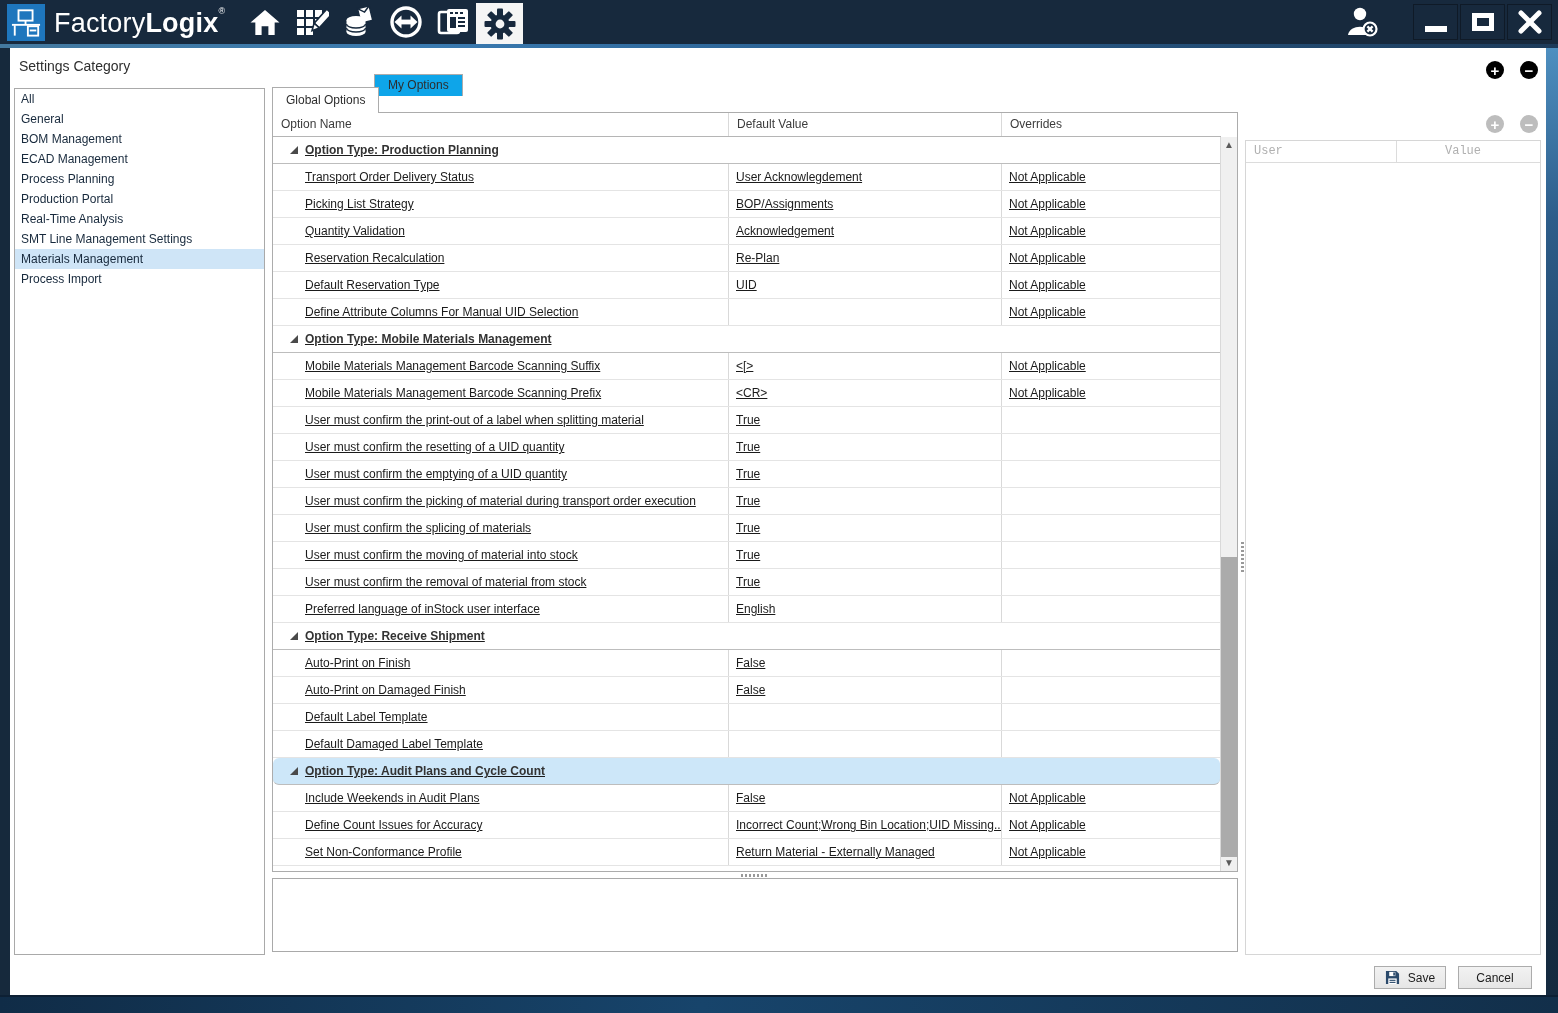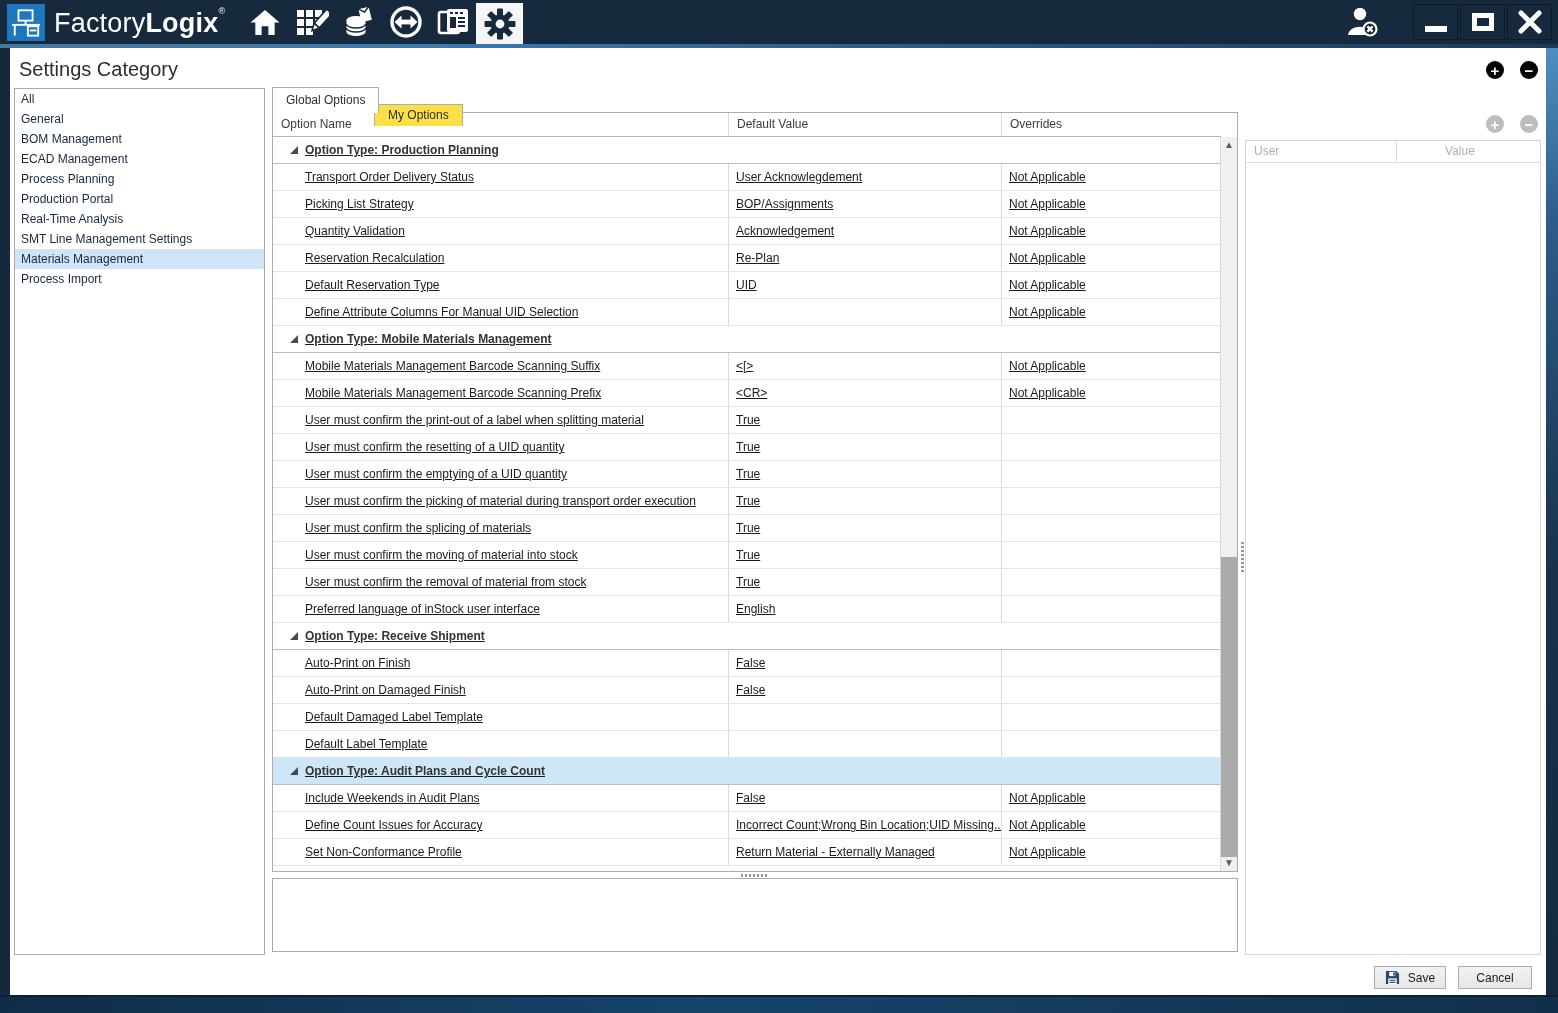--- a/index.html
+++ b/index.html
@@ -25,71 +25,71 @@
   .accent-strip { position:absolute; top:44px; left:0; right:0; height:4px;
     background:linear-gradient(90deg,#44799f 0%,#3a7ab0 28%,#2a5f90 55%,#1d3b5a 100%); }
 
   
   .content { position:absolute; left:10px; top:48px; width:1536px; height:947px; background:#fff; font-size:12px; color:#1b1b1b; }
   .edge-right { position:absolute; right:0; top:48px; width:12px; height:947px;
     background:linear-gradient(180deg,#4e8fc0 0%,#2d5d8a 18%,#18324c 55%,#152a3f 100%); }
   .footerbar { position:absolute; left:0; right:0; bottom:0; height:18px;
     background:linear-gradient(90deg,#102c47 0%,#17446b 45%,#122f4a 100%); border-top:2px solid #0d2034; }
 
-  .page-title { position:absolute; left:9px; top:10px; font-size:20px; color:#2e2e2e; }
+  .page-title { position:absolute; left:9px; top:10px; font-size:14px; color:#2e2e2e; }
 
   .circle-btn { position:absolute; width:18px; height:18px; border-radius:50%; display:flex; align-items:center; justify-content:center;
     color:#fff; font-size:15px; font-weight:bold; line-height:1; cursor:pointer; }
   .circle-btn.black { background:#000; }
   .circle-btn.gray  { background:#bdbdbd; }
 
   
   .sidebar { position:absolute; left:4px; top:40px; width:251px; height:867px; border:1px solid #a9a9a9; background:#fff; overflow:hidden; }
   .side-item { height:20px; line-height:20px; padding-left:6px; color:#17293c; cursor:pointer; white-space:nowrap; }
   .side-item.selected { background:#cfe5f7; }
 
   
   .tab { position:absolute; border:1px solid #acacac; border-bottom:none; padding:0 13px; cursor:pointer; color:#2e2e2e; }
   .tab.active { left:262px; top:39px; height:26px; line-height:24px; background:#fff; z-index:3; }
-  .tab.inactive { left:364px; top:56px; height:22px; line-height:21px; background:#fde047; z-index:1; }
+  .tab.inactive { left:364px; top:26px; height:22px; line-height:21px; background:#0ea5e9; z-index:1; }
 
   
   .tpanel { position:absolute; left:262px; top:64px; width:966px; height:760px; border:1px solid #acacac; background:#fff; }
   .thead { position:absolute; left:0; right:16px; top:0; height:24px; display:grid; grid-template-columns:455px 273px auto;
     border-bottom:1px solid #b5b5b5; color:#3c3c3c; }
   .thead .hc { line-height:23px; padding-left:8px; }
   .thead .hc + .hc { border-left:1px solid #d9d9d9; }
   .rows { position:absolute; left:0; right:16px; top:24px; bottom:0; overflow:hidden; border-right:1px solid #d9d9d9;text-decoration:underline; }
   .trow { height:27px; display:grid; grid-template-columns:455px 273px auto; border-bottom:1px solid #e4e4e4; cursor:default; }
   .trow .cell { line-height:26px; padding-left:7px; white-space:nowrap; overflow:hidden; }
   .trow .cell.name { padding-left:32px; }
   .trow .cell + .cell { border-left:1px solid #d9d9d9; }
   .trow.group { display:flex; align-items:center; border-bottom:1px solid #bdbdbd; }
-  .trow.group.selected { background:#cde7f9; }
+  .trow.group.selected { background:#cde7f9;border-radius:6px; }
   .tri { width:0; height:0; border-left:8px solid transparent; border-bottom:8px solid #4a4a4a; margin-left:17px; margin-right:7px; }
   .glabel { font-weight:bold; color:#333; }
 
   
   .vscroll { position:absolute; top:24px; right:0; bottom:0; width:16px; background:#f0f0f0; }
   .sarrow { position:absolute; left:0; width:16px; height:16px; color:#5a5a5a; font-size:10px; text-align:center; line-height:16px; cursor:pointer; }
   .sarrow.up { top:0; } .sarrow.down { bottom:0; }
   .sthumb { position:absolute; left:0; width:16px; top:420px; height:300px; background:#ababab; cursor:pointer; }
 
   
   .hsplit { position:absolute; left:262px; top:825px; width:966px; height:5px; display:flex; align-items:center; justify-content:center; cursor:row-resize; }
   .hsplit .dots { width:28px; height:3px; background:repeating-linear-gradient(90deg,#999 0 2px,transparent 2px 4px); }
   .vsplit { position:absolute; left:1229px; top:492px; width:6px; height:34px; display:flex; align-items:center; justify-content:center; cursor:col-resize; }
   .vsplit .dots { width:3px; height:30px; background:repeating-linear-gradient(180deg,#999 0 2px,transparent 2px 4px); }
 
   
   .descbox { position:absolute; left:262px; top:830px; width:966px; height:74px; border:1px solid #a9a9a9; background:#fff; }
 
   
   .rpanel { position:absolute; left:1235px; top:92px; width:296px; height:815px; border:1px solid #d6d6d6; background:#fff; }
-  .rphead { display:grid; grid-template-columns:150px auto; height:22px; border-bottom:1px solid #dcdcdc; color:#b0b0b0; }
+  .rphead { display:grid; grid-template-columns:150px auto; height:22px; border-bottom:1px solid #dcdcdc; color:#b0b0b0;font-family:Liberation Mono, monospace; }
   .rphead .hc { line-height:21px; padding-left:8px; }
   .rphead .hc + .hc { border-left:1px solid #dcdcdc;padding-left:48px; }
 
   
   .actbtn { position:absolute; height:23px; border:1px solid #acacac; background:linear-gradient(#f2f2f2,#e6e6e6);
     font-size:12px; color:#1b1b1b; display:flex; align-items:center; justify-content:center; gap:5px; cursor:pointer; font-family:"Liberation Sans", sans-serif; }
   .savebtn { left:1364px; top:918px; width:72px;gap:8px; }
   .cancelbtn { left:1448px; top:918px; width:74px;text-align:center; }
 </style>
 </head>
@@ -345,26 +345,26 @@
             <div class="cell name">Auto-Print on Finish</div>
             <div class="cell">False</div>
             <div class="cell"></div>
           </div>
           <div class="trow">
             <div class="cell name">Auto-Print on Damaged Finish</div>
             <div class="cell">False</div>
             <div class="cell"></div>
           </div>
           <div class="trow">
+            <div class="cell name">Default Label Template</div>
+            <div class="cell"></div>
+            <div class="cell"></div>
+          </div>
+          <div class="trow">
             <div class="cell name">Default Damaged Label Template</div>
-            <div class="cell"></div>
-            <div class="cell"></div>
-          </div>
-          <div class="trow">
-            <div class="cell name">Default Label Template</div>
             <div class="cell"></div>
             <div class="cell"></div>
           </div>
           <div class="trow group selected">
             <span class="tri"></span>
             <span class="glabel">Option Type: Audit Plans and Cycle Count</span>
           </div>
           <div class="trow">
             <div class="cell name">Include Weekends in Audit Plans</div>
             <div class="cell">False</div>

